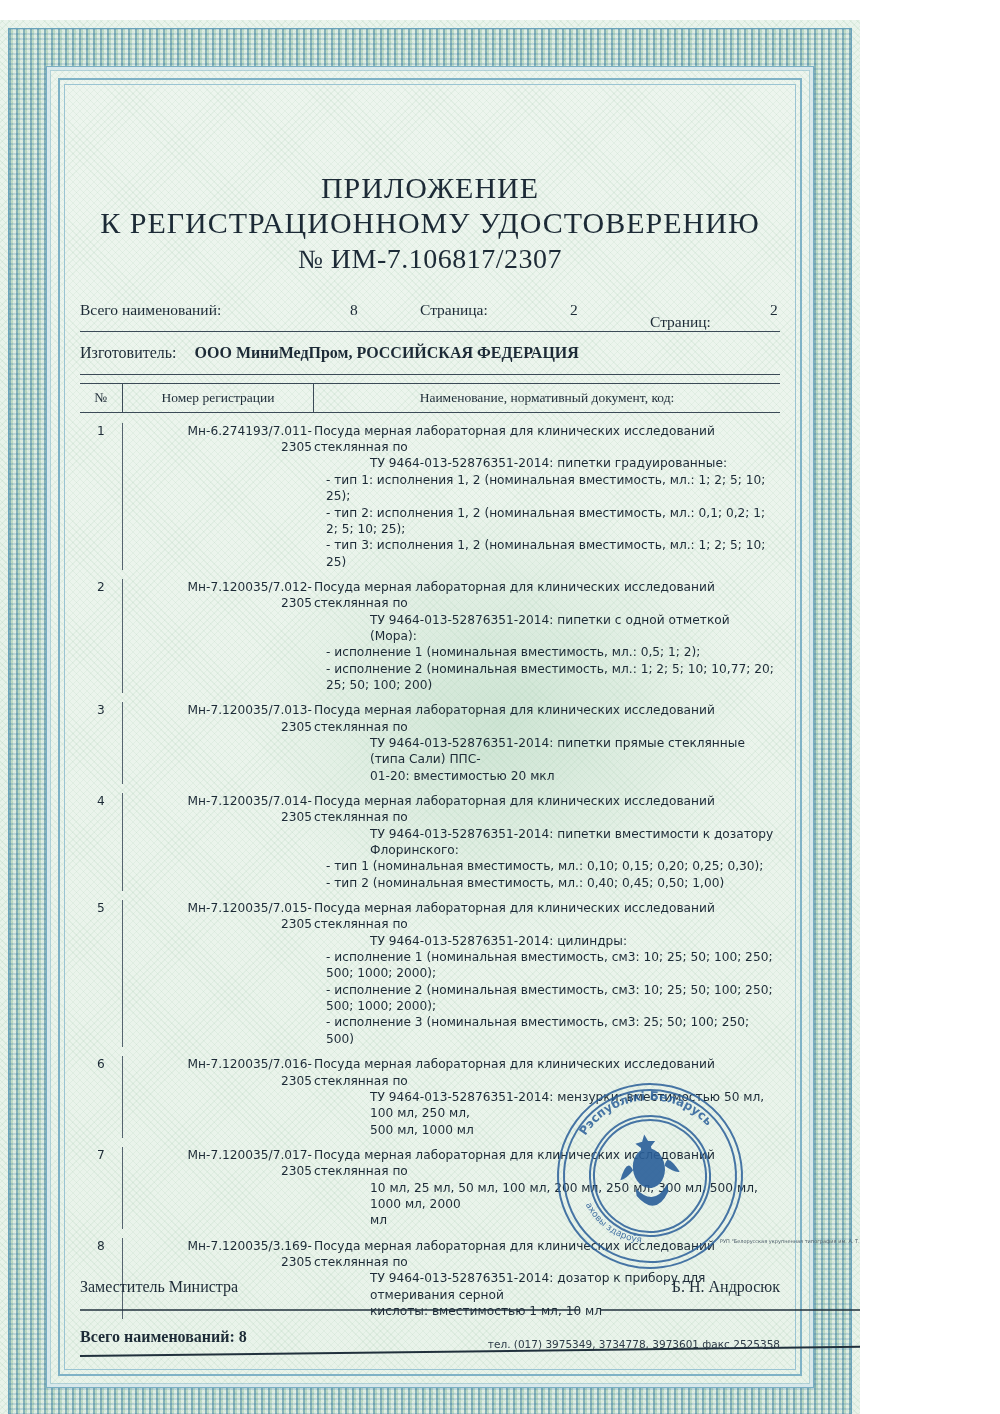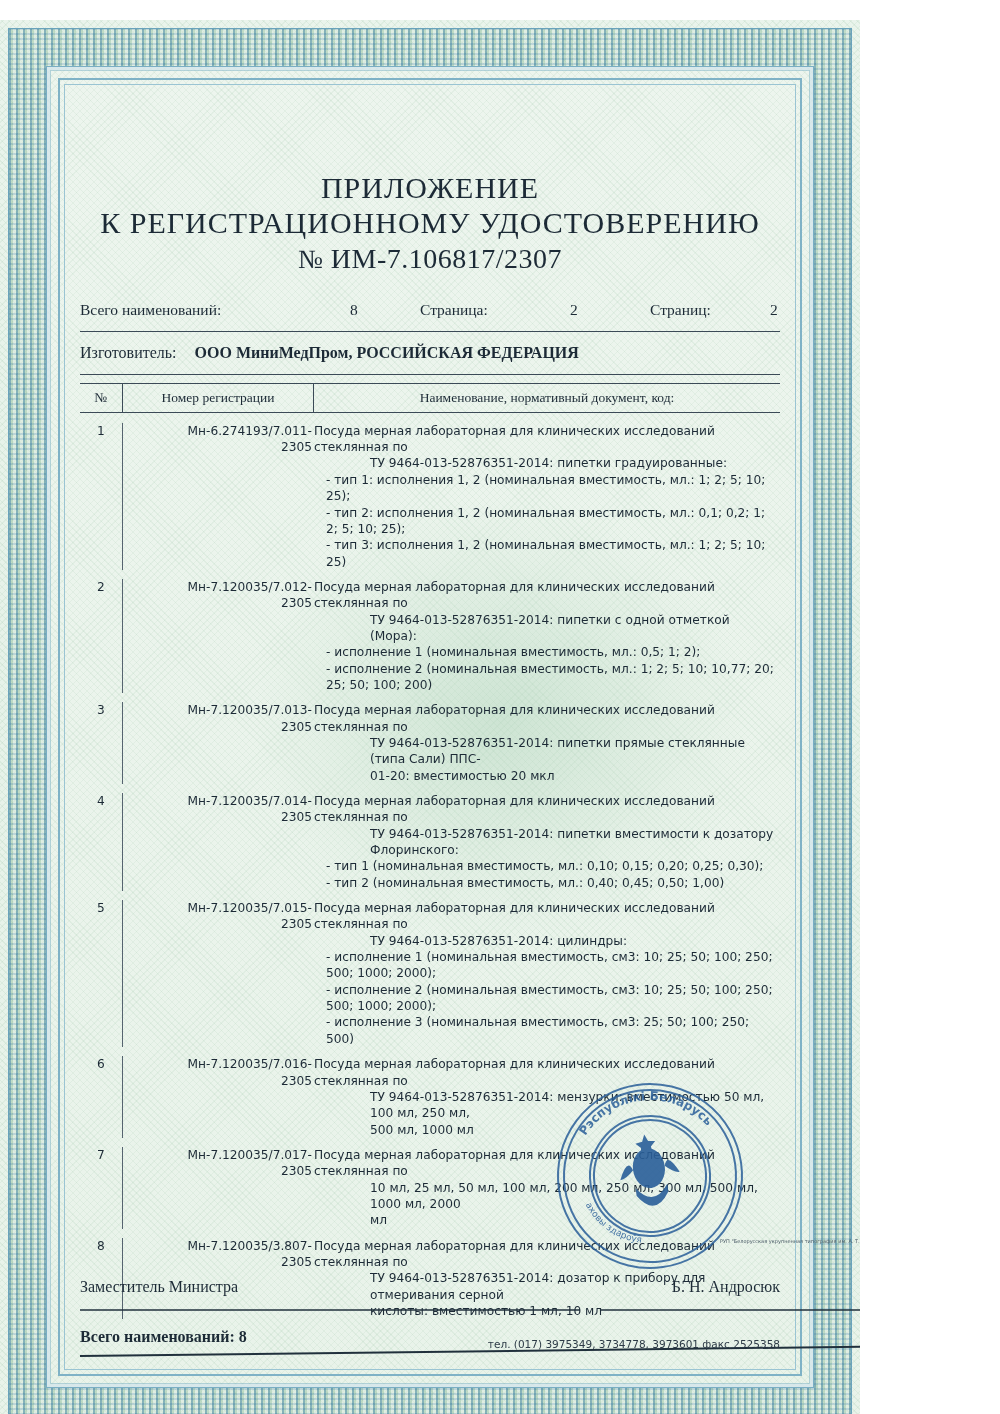--- a/index.html
+++ b/index.html
@@ -253,21 +253,21 @@
       </div>
     </div>
 
     <div class="counters">
       <div class="c-item" style="left:0px; top:0;">
         <span class="c-label">Всего наименований:</span>
       </div>
       <div class="c-item" style="left:270px; top:0;">8</div>
       <div class="c-item" style="left:340px; top:0;">Страница:</div>
       <div class="c-item" style="left:490px; top:0;">2</div>
-      <div class="c-item" style="left:570px; top:0;">Страниц:</div>
+      <div class="c-item" style="left:570px; top:12px;">Страниц:</div>
       <div class="c-item" style="left:690px; top:0;">2</div>
     </div>
     <div class="rule"></div>
 
     <div class="manu">
       <div class="manu-label">Изготовитель:</div>
       <div class="manu-value">ООО МиниМедПром, РОССИЙСКАЯ ФЕДЕРАЦИЯ</div>
     </div>
     <div class="rule"></div>
 
@@ -373,21 +373,21 @@
           <div class="cell-name">
             <div class="main">Посуда мерная лабораторная для клинических исследований стеклянная по</div>
             <div class="sub-indent">10 мл, 25 мл, 50 мл, 100 мл, 200 мл, 250 мл, 300 мл, 500 мл, 1000 мл, 2000</div>
             <div class="sub-indent">мл</div>
           </div>
         </div>
 
         <div class="row">
           <div class="cell-num">8</div>
           <div class="cell-reg">
-            <div>Мн-7.120035/3.807-</div>
+            <div>Мн-7.120035/3.169-</div>
             <div>2305</div>
           </div>
           <div class="cell-name">
             <div class="main">Посуда мерная лабораторная для клинических исследований стеклянная по</div>
             <div class="wrap2">ТУ 9464-013-52876351-2014: дозатор к прибору для отмеривания серной</div>
             <div class="sub-indent">кислоты: вместимостью 1 мл, 10 мл</div>
           </div>
         </div>
 
       </div>

